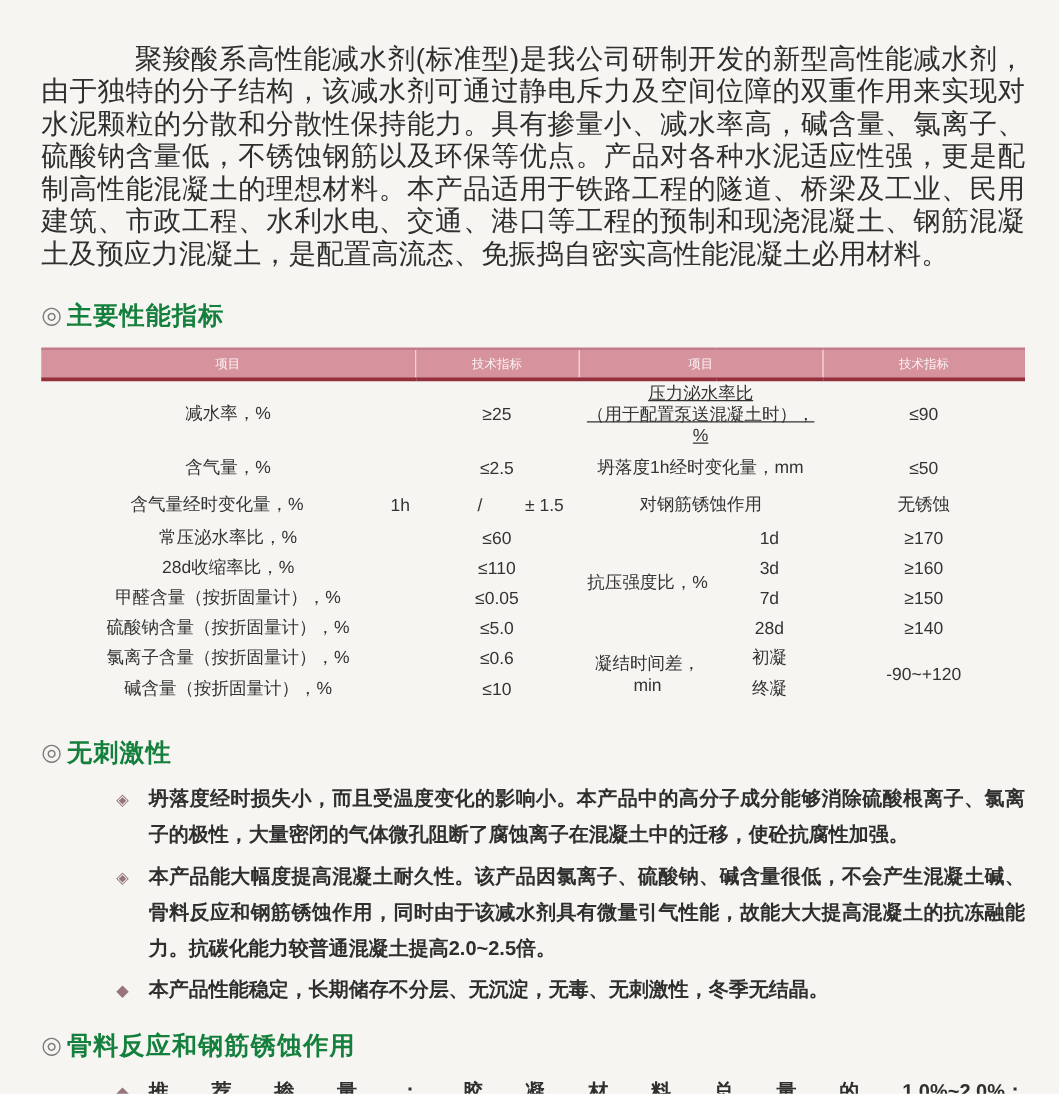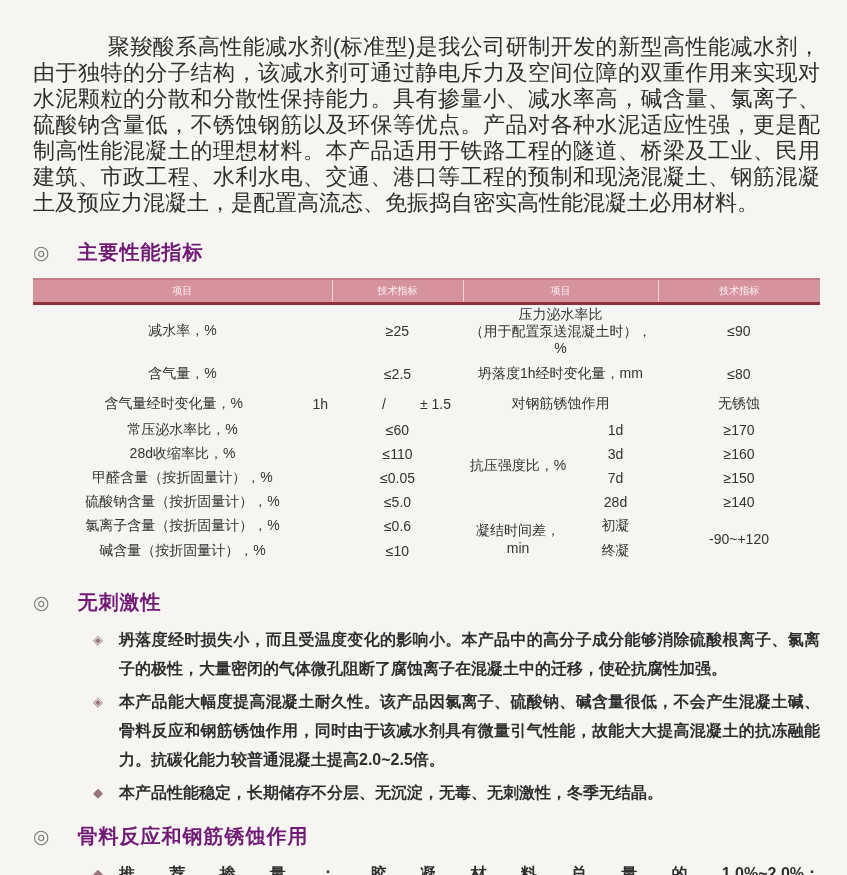--- a/index.html
+++ b/index.html
@@ -18,21 +18,21 @@
     font-size:22px; line-height:26px; text-align:justify;
     text-indent:3.4em; color:#2f2f2f;
   }
 
   
   .section-h {
     display:flex; align-items:center;
     font-size:20px; font-weight:bold; letter-spacing:1px;
   }
   .section-h .marker { color:#7a7a7a; font-weight:normal; font-size:19px; margin-right:3px; }
-  .section-h .title { color:#701a75;margin-left:24px; }
+  .section-h .title { color:#15803d; }
   .h-perf { margin:23px 0 12px; }
   .h-adv  { margin:25px 0 9px; }
   .h-use  { margin:16px 0 9px; }
 
   
   table.perf {
     width:787px; border-collapse:collapse; table-layout:fixed;
     font-size:14px; color:#333;
   }
   table.perf th {
@@ -42,21 +42,21 @@
     border-bottom:3px solid #93303c;
     border-left:1px solid #eed3d7;
   }
   table.perf th:first-child { border-left:none; }
   table.perf td { text-align:center; vertical-align:middle; padding:1px 2px; }
   tr.r1 td { height:46px; }
   tr.r2 td { height:33px; }
   tr.r3 td { height:27px; }
   tr.r4 td, tr.r5 td, tr.r6 td, tr.r7 td { height:24px; }
   tr.r8 td, tr.r9 td { height:25px; }
-  td.two-line div { line-height:17px; }
+  td.two-line div { line-height:17px;text-decoration:underline; }
   td.spread-a { padding-left:10px; }
   td.spread-a .inner { display:flex; align-items:center; }
   td.spread-a .lbl { flex:1; text-align:center; }
   td.spread-a .t1 { flex:none; padding-right:2px; }
   td.spread-b .inner { display:flex; align-items:center; justify-content:space-between; padding:0 10px 0 48px; }
 
   
   .blist { margin-top:2px; }
   .bitem {
     display:flex; align-items:flex-start;
@@ -105,21 +105,21 @@
         <td colspan="2" class="two-line">
           <div>压力泌水率比</div>
           <div>（用于配置泵送混凝土时），%</div>
         </td>
         <td>≤90</td>
       </tr>
       <tr class="r2">
         <td>含气量，%</td>
         <td>≤2.5</td>
         <td colspan="2">坍落度1h经时变化量，mm</td>
-        <td>≤80</td>
+        <td>≤50</td>
       </tr>
       <tr class="r3">
         <td class="spread-a">
           <div class="inner">
             <span class="lbl">含气量经时变化量，%</span>
             <span class="t1">1h</span>
           </div>
         </td>
         <td class="spread-b">
           <div class="inner">

